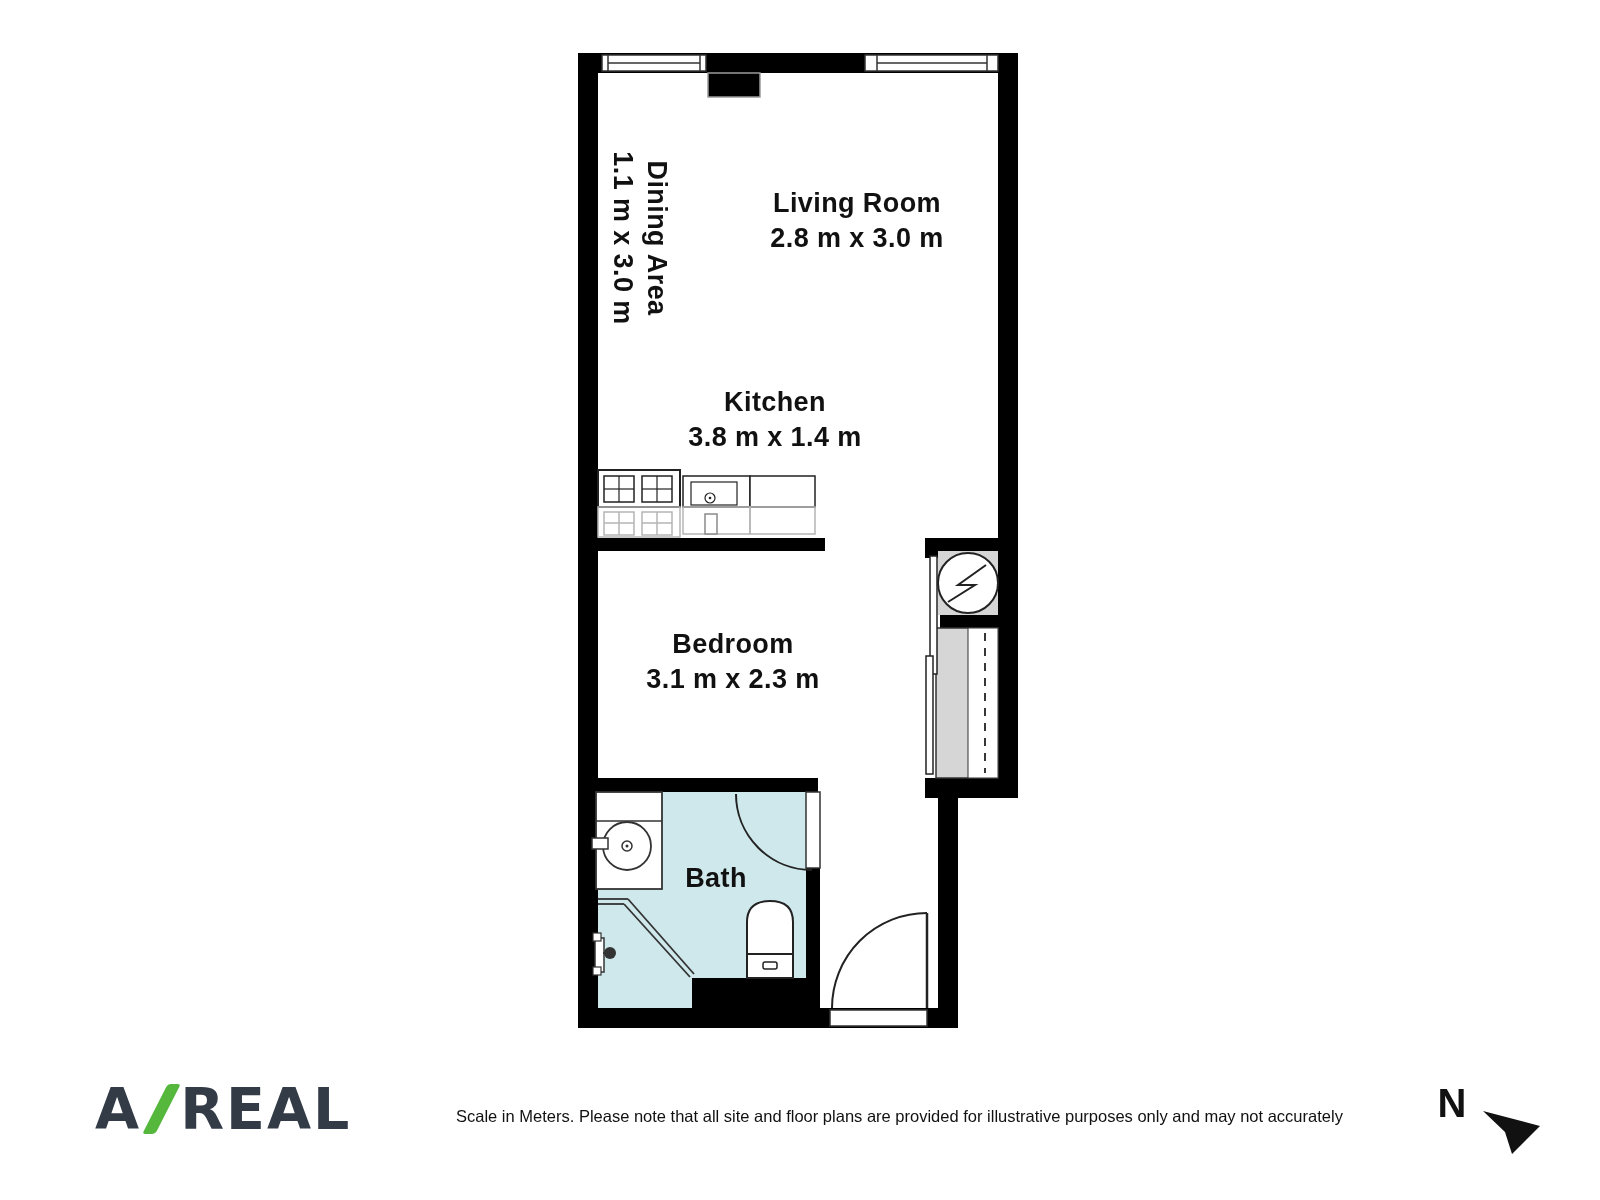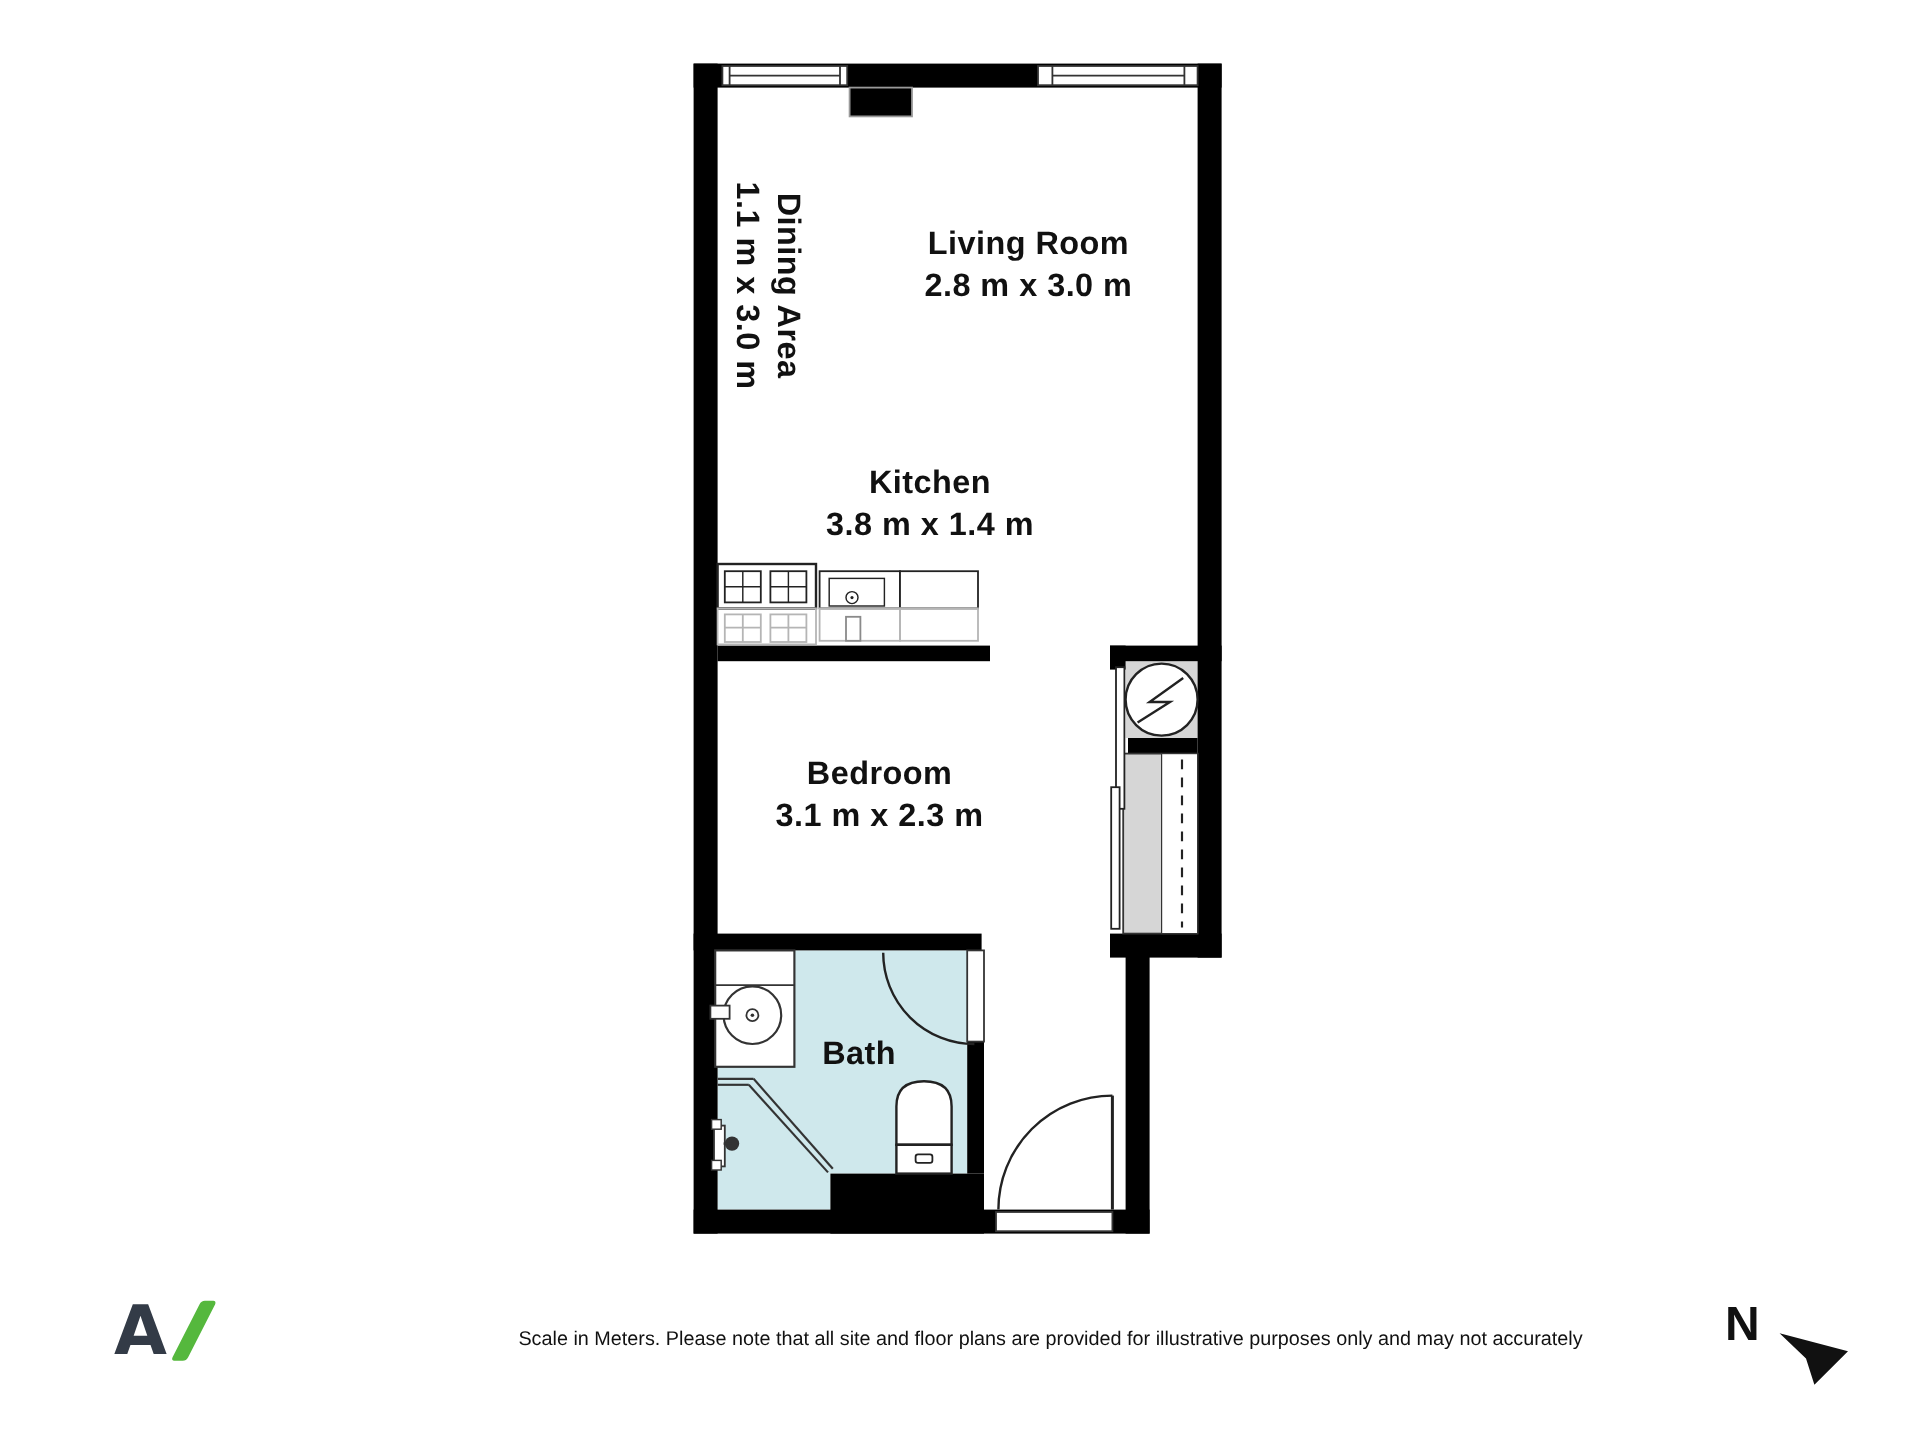--- a/index.html
+++ b/index.html
@@ -14,21 +14,21 @@
              font-weight:bold;font-size:40px;fill:#111111;}
 
   
   .logo{position:absolute;left:95px;top:1082px;height:54px;display:flex;align-items:center;}
   .logo .ltr{font-family:"DejaVu Sans","Liberation Sans",sans-serif;font-weight:bold;
              font-size:57px;line-height:54px;color:#333b47;letter-spacing:2px;}
   .logo .slash{width:13px;height:50px;background:#55b83d;transform:skewX(-27deg);
                border-radius:3px;margin:0 12px 0 14px;}
 
   
-  .disclaimer{position:absolute;left:432px;top:1104px;width:920px;
+  .disclaimer{position:absolute;left:456px;top:1104px;width:920px;
               font-size:16.5px;line-height:1.5;color:#111111;}
 </style>
 </head>
 <body>
 
 <div class="canvas">
 
   <svg class="plan-svg" width="1600" height="1200" viewBox="0 0 1600 1200">
 
     <g>
@@ -182,19 +182,20 @@
 
     <g>
       <text class="compass-n" text-anchor="middle" x="1452" y="1117">N</text>
       <polygon points="1483,1111 1540,1126 1512,1154 1505,1132" fill="#111111"></polygon>
     </g>
   </svg>
 
   <div class="logo">
     <span class="ltr">A</span>
     <span class="slash"></span>
+    <span class="ltr">REAL</span>
   </div>
 
   <div class="disclaimer">
     <div>Scale in Meters. Please note that all site and floor plans are provided for illustrative purposes only and may not accurately</div>
   </div>
 
 </div>
 
 </body></html>

